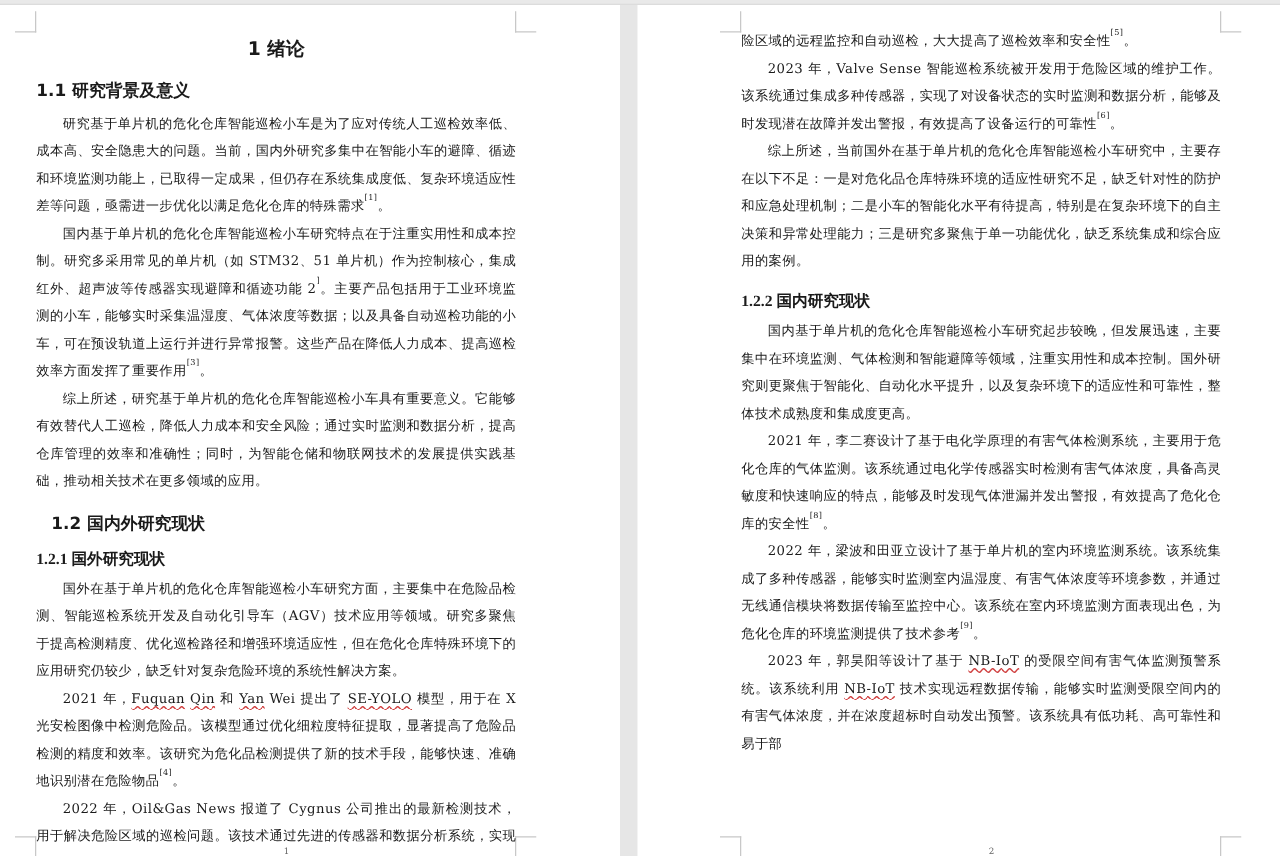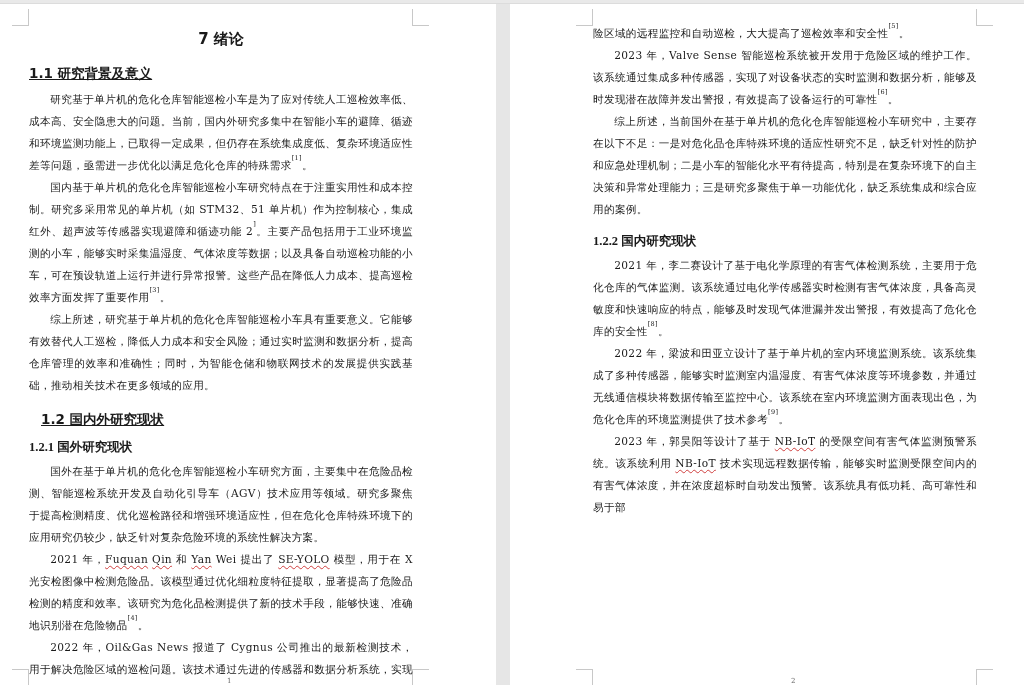--- a/index.html
+++ b/index.html
@@ -19,39 +19,39 @@
   .c-bl { width:16px; height:16px; border-right-width:1px; border-top-width:1px; }
   .c-br { width:16px; height:16px; border-left-width:1px; border-top-width:1px; }
   .content { position:absolute; }
   #page1 .content { left:29px; width:384px; }
   #page2 .content { left:83px; width:384px; }
   .para {
     font-size:10.6px; line-height:22px; text-align:justify; text-indent:2em; margin:0; letter-spacing:0.35px;
   }
   .para.noindent { text-indent:0; }
   .h1 { text-align:center; font-family:"DejaVu Sans", sans-serif; font-size:15px; margin:0; height:34px; line-height:34px; }
-  .h2 { font-family:"DejaVu Sans", sans-serif; font-size:13.5px; margin:0; line-height:30px;text-decoration:underline; }
+  .h2 { font-family:"DejaVu Sans", sans-serif; font-size:13.5px; margin:0; line-height:30px; }
   .h3 { font-family:Liberation Serif, serif; font-size:12.5px; margin:0; line-height:26px; }
   sup { font-size:6.5px; vertical-align:top; line-height:1; position:relative; top:1px; }
   .spell { text-decoration: underline wavy #d04040; text-decoration-thickness:1px; text-underline-offset:2px; }
   .pagenum { position:absolute; font-size:7px; color:#666; }
 </style>
 </head>
 <body>
 
 <div class="topline"></div>
 
 <div class="page" id="page1">
   <div class="corner c-tl" style="left:12px; top:6px;"></div>
   <div class="corner c-tr" style="left:412px; top:6px;"></div>
   <div class="corner c-bl" style="left:12px; top:666px;"></div>
   <div class="corner c-br" style="left:412px; top:666px;"></div>
 
   <div class="content" style="top:19px;">
-    <h1 class="h1">7 绪论</h1>
+    <h1 class="h1">1 绪论</h1>
     <h2 class="h2" style="margin-top:2px;">1.1 研究背景及意义</h2>
 
     <p class="para"><span>研究基于单片机的危化仓库智能巡检小车是为了应对传统人工巡检效率低、成本高、安全隐患大的问题。当前，国内外研究多集中在智能小车的避障、循迹和环境监测功能上，已取得一定成果，但仍存在系统集成度低、复杂环境适应性差等问题，亟需进一步优化以满足危化仓库的特殊需求</span><sup>[1]</sup><span>。</span></p>
 
     <p class="para"><span>国内基于单片机的危化仓库智能巡检小车研究特点在于注重实用性和成本控制。研究多采用常见的单片机（如 STM32、51 单片机）作为控制核心，集成红外、超声波等传感器实现避障和循迹功能 2</span><sup>]</sup><span>。主要产品包括用于工业环境监测的小车，能够实时采集温湿度、气体浓度等数据；以及具备自动巡检功能的小车，可在预设轨道上运行并进行异常报警。这些产品在降低人力成本、提高巡检效率方面发挥了重要作用</span><sup>[3]</sup><span>。</span></p>
 
     <p class="para">综上所述，研究基于单片机的危化仓库智能巡检小车具有重要意义。它能够有效替代人工巡检，降低人力成本和安全风险；通过实时监测和数据分析，提高仓库管理的效率和准确性；同时，为智能仓储和物联网技术的发展提供实践基础，推动相关技术在更多领域的应用。</p>
 
     <h2 class="h2" style="margin-top:8px;margin-left:12px;">1.2 国内外研究现状</h2>
     <h3 class="h3">1.2.1 国外研究现状</h3>
@@ -75,20 +75,21 @@
   <div class="content" style="top:19px;">
     <p class="para noindent"><span>险区域的远程监控和自动巡检，大大提高了巡检效率和安全性</span><sup>[5]</sup><span>。</span></p>
 
     <p class="para"><span>2023 年，Valve Sense 智能巡检系统被开发用于危险区域的维护工作。该系统通过集成多种传感器，实现了对设备状态的实时监测和数据分析，能够及时发现潜在故障并发出警报，有效提高了设备运行的可靠性</span><sup>[6]</sup><span>。</span></p>
 
 
     <p class="para">综上所述，当前国外在基于单片机的危化仓库智能巡检小车研究中，主要存在以下不足：一是对危化品仓库特殊环境的适应性研究不足，缺乏针对性的防护和应急处理机制；二是小车的智能化水平有待提高，特别是在复杂环境下的自主决策和异常处理能力；三是研究多聚焦于单一功能优化，缺乏系统集成和综合应用的案例。</p>
 
     <h3 class="h3" style="margin-top:8px;">1.2.2 国内研究现状</h3>
 
+    <p class="para">国内基于单片机的危化仓库智能巡检小车研究起步较晚，但发展迅速，主要集中在环境监测、气体检测和智能避障等领域，注重实用性和成本控制。国外研究则更聚焦于智能化、自动化水平提升，以及复杂环境下的适应性和可靠性，整体技术成熟度和集成度更高。</p>
 
     <p class="para"><span>2021 年，李二赛设计了基于电化学原理的有害气体检测系统，主要用于危化仓库的气体监测。该系统通过电化学传感器实时检测有害气体浓度，具备高灵敏度和快速响应的特点，能够及时发现气体泄漏并发出警报，有效提高了危化仓库的安全性</span><sup>[8]</sup><span>。</span></p>
 
     <p class="para"><span>2022 年，梁波和田亚立设计了基于单片机的室内环境监测系统。该系统集成了多种传感器，能够实时监测室内温湿度、有害气体浓度等环境参数，并通过无线通信模块将数据传输至监控中心。该系统在室内环境监测方面表现出色，为危化仓库的环境监测提供了技术参考</span><sup>[9]</sup><span>。</span></p>
 
     <p class="para"><span>2023 年，郭昊阳等设计了基于 </span><span class="spell">NB-IoT</span><span> 的受限空间有害气体监测预警系统。该系统利用 </span><span class="spell">NB-IoT</span><span> 技术实现远程数据传输，能够实时监测受限空间内的有害气体浓度，并在浓度超标时自动发出预警。该系统具有低功耗、高可靠性和易于部</span></p>
   </div>
 
   <div class="pagenum" style="left:281px; top:674px;">2</div>
 </div>

